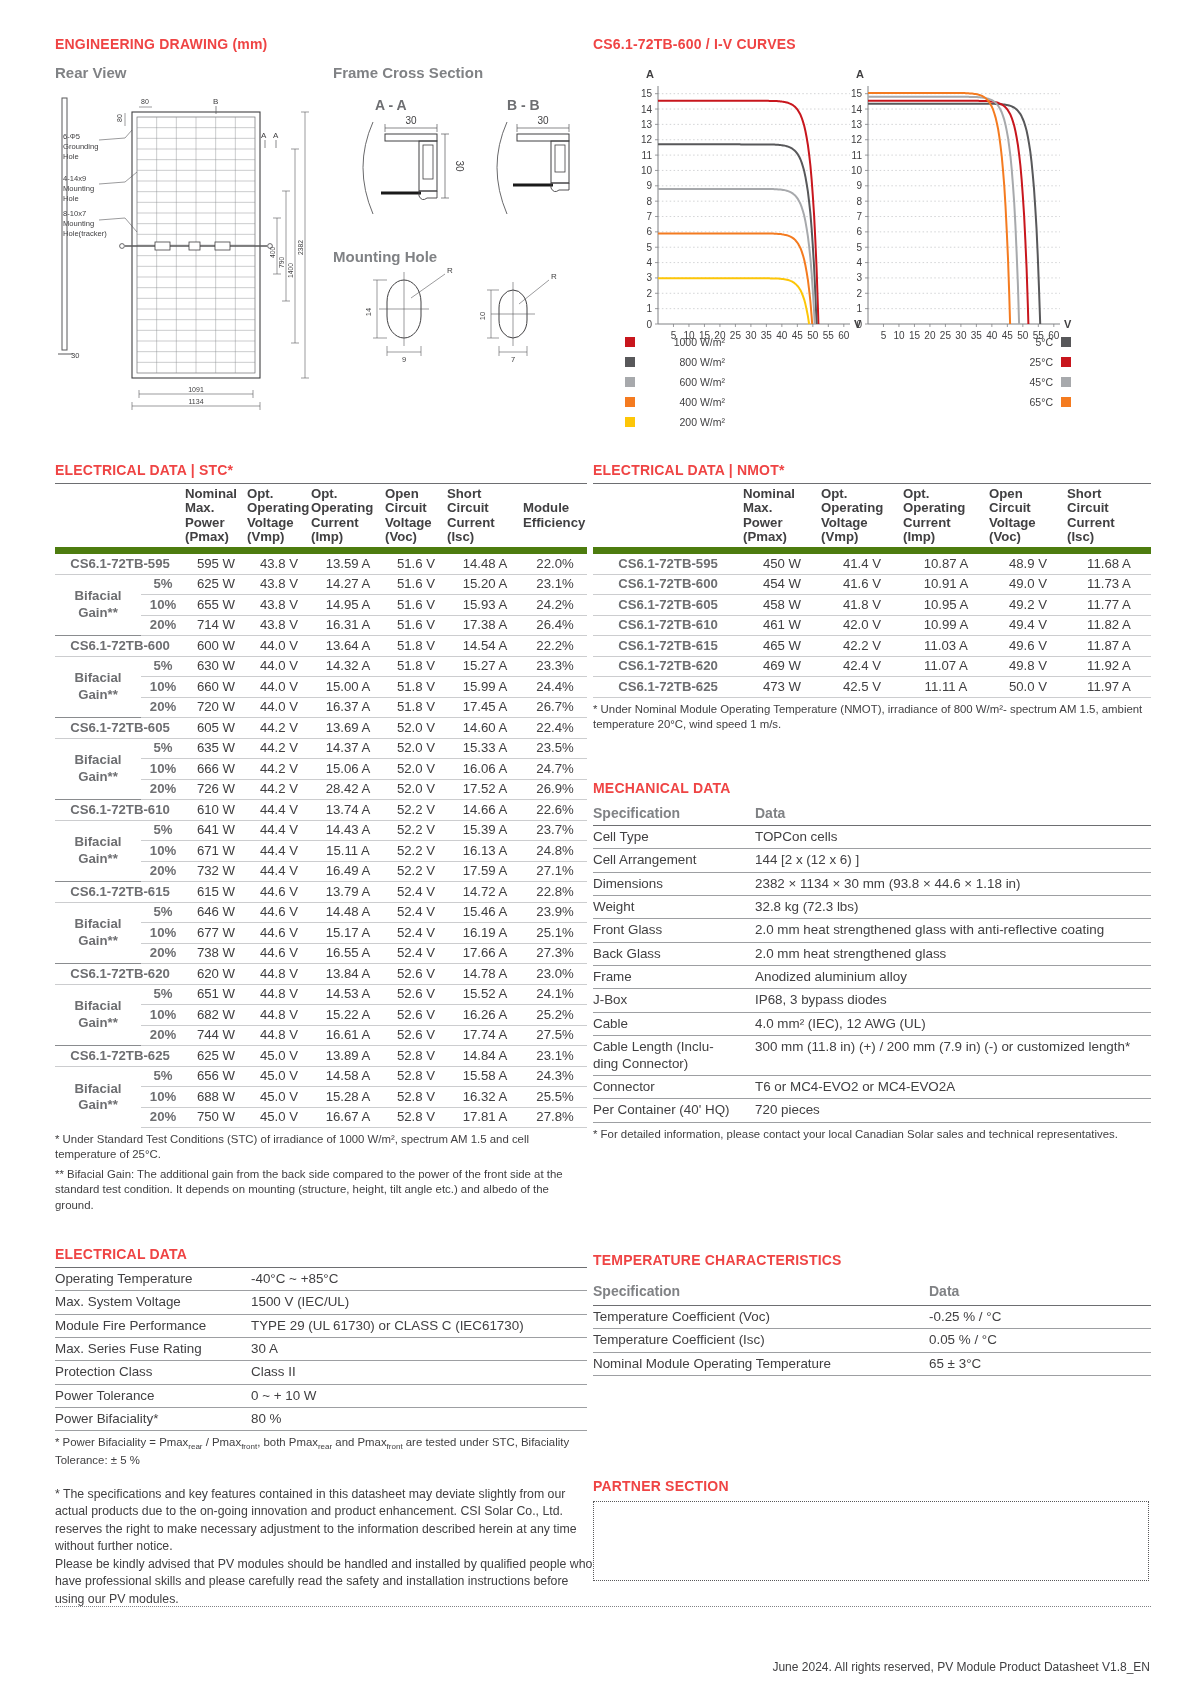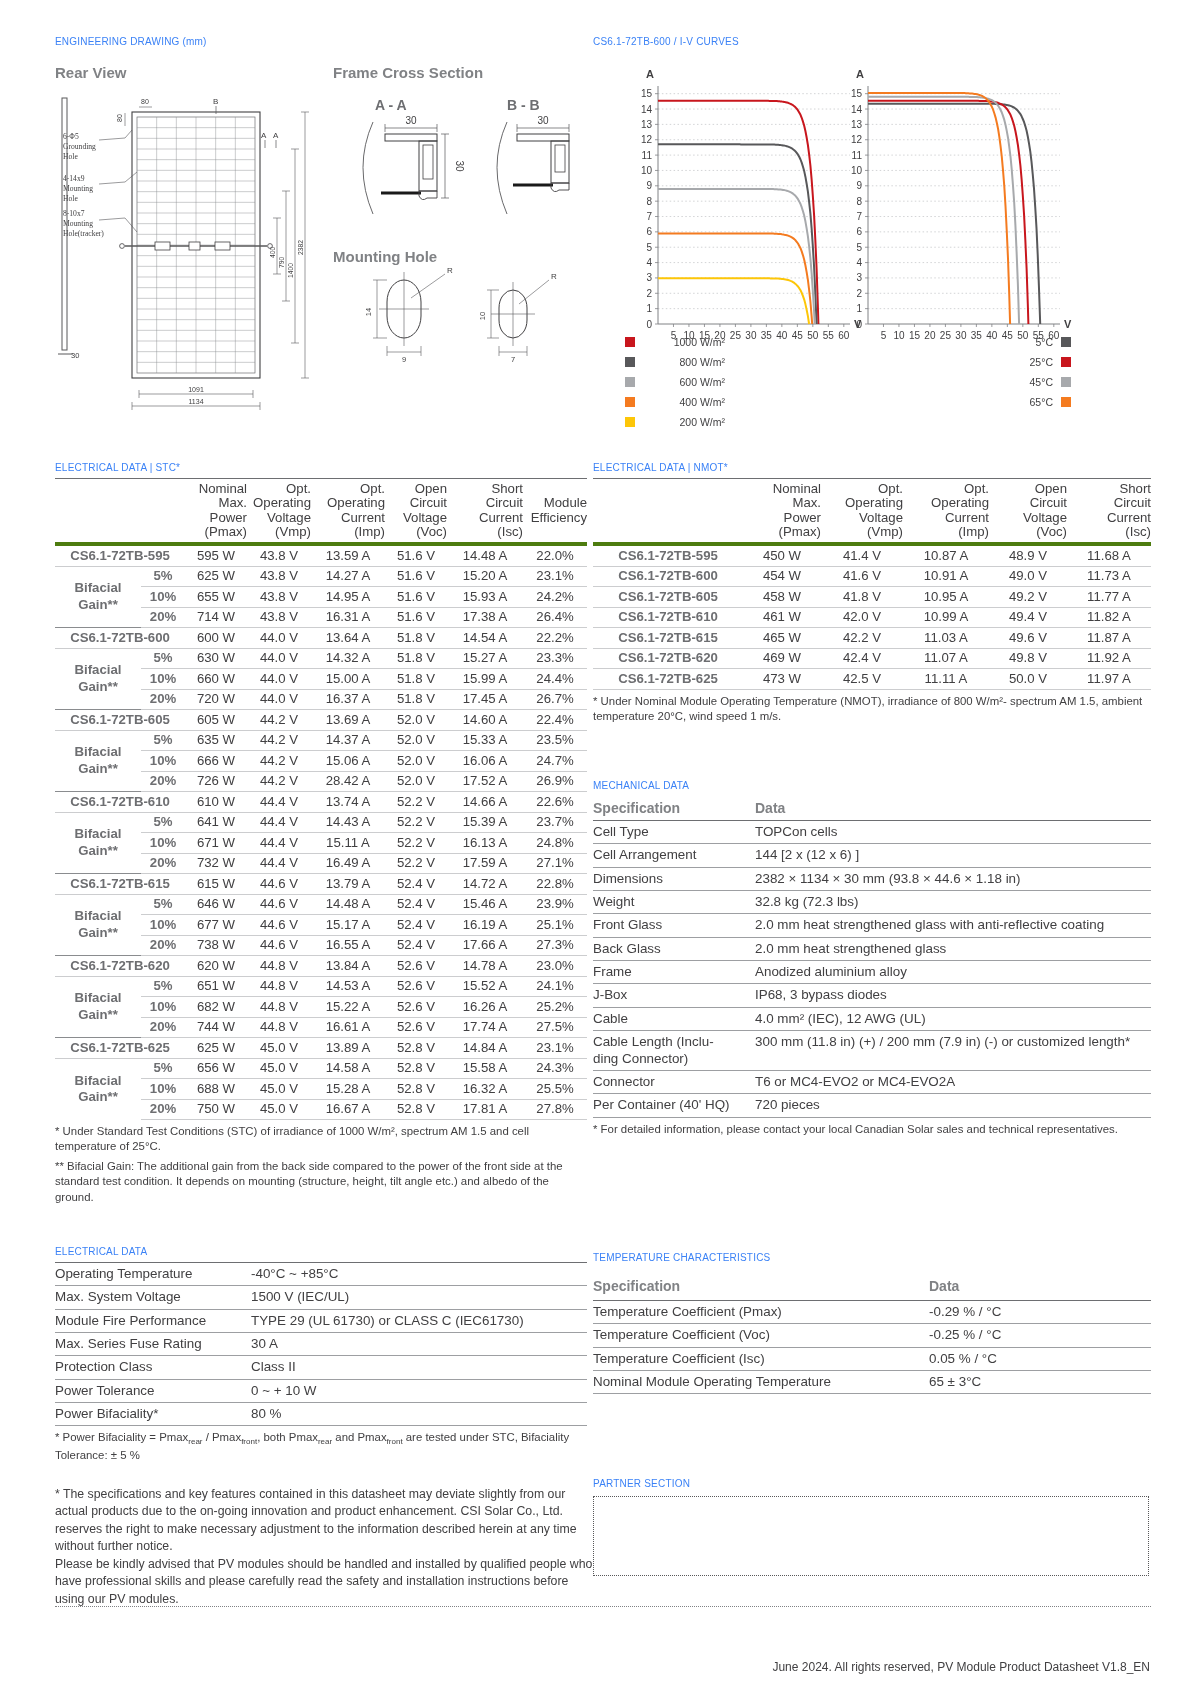--- a/index.html
+++ b/index.html
@@ -1,43 +1,43 @@
 <!DOCTYPE html>
 <html><head>
 <meta charset="utf-8">
 <style>
   html,body{margin:0;padding:0;background:#ffffff;}
   .page{position:relative;width:1200px;height:1697px;background:#fff;
         font-family:"Liberation Sans","DejaVu Sans",sans-serif;color:#414042;overflow:hidden;}
   .abs{position:absolute;}
-  .section-title{font-size:10px;font-weight:normal;color:#3b82f6;letter-spacing:.2px;}
+  .section-title{font-size:14px;font-weight:bold;color:#ef4444;letter-spacing:.2px;}
   .hr-dark{height:0;border-top:1px solid #6d6e71;margin-top:5px;}
   
   table.dtable{border-collapse:collapse;table-layout:fixed;width:100%;font-size:13.2px;color:#414042;}
-  table.dtable th{font-weight:normal;text-align:right;vertical-align:middle;white-space:pre-line;
-                  line-height:1.08;padding:3px 0 3px 0;border-bottom:4px solid #4d7c0f;}
+  table.dtable th{font-weight:bold;text-align:left;vertical-align:middle;white-space:pre-line;
+                  line-height:1.08;padding:3px 0 3px 0;border-bottom:7px solid #4d7c0f;}
   table.dtable td{padding:1.5px 2px;text-align:center;border-bottom:1px solid #cccdcf;line-height:1.25;}
   tr.row-model td{border-top:1px solid #8a8c8f;}
   td.cell-model{font-weight:bold;color:#6d6e71;text-align:left;padding-left:2px;}
   td.cell-glabel{font-weight:bold;color:#6d6e71;text-align:center;border-bottom:none !important;}
   td.cell-pct{font-weight:bold;color:#6d6e71;text-align:right;padding-right:6px;}
   
   table.spec{border-collapse:collapse;table-layout:fixed;width:100%;font-size:13.4px;color:#414042;}
   table.spec td{vertical-align:top;text-align:left;border-bottom:1px solid #9d9fa2;padding:3px 0 3px 0;
                 white-space:pre-line;line-height:1.22;}
   table.spec tr td:first-child{padding-right:6px;}
   .spec-head{font-size:14px;font-weight:bold;color:#808285;}
   .footnote{font-size:11.4px;color:#414042;line-height:1.35;margin-top:4px;}
   .disclaimer{font-size:12.3px;color:#414042;line-height:1.42;}
   sub{font-size:8px;}
   .partner-box{border:1.4px dotted #58585a;height:80px;width:100%;box-sizing:border-box;}
   .dotline{border-top:1.4px dotted #808285;height:0;}
   .footer{font-size:12px;color:#414042;margin-left:29px;}
   svg text{font-family:"Liberation Sans","DejaVu Sans",sans-serif;}
-  .eng-label{position:absolute;font-size:7.6px;line-height:1.3;color:#414042;white-space:pre-line;font-family:Liberation Serif, serif;}
+  .eng-label{position:absolute;font-size:7.6px;line-height:1.3;color:#414042;white-space:pre-line;}
 </style>
 </head>
 <body>
 
 <div class="page">
 
   <div class="abs" style="left:55px;top:36px;width:534px;">
     <div class="section-title">ENGINEERING DRAWING (mm)</div>
 
     <div class="eng-label" style="left:8px;top:96px;">6-Φ5
@@ -934,24 +934,20 @@
           <col style="width:222px">
         </colgroup>
       <thead>
         <tr>
           <td class="spec-head" style="border-bottom:1px solid #6d6e71;padding-bottom:5px;">Specification</td>
           <td class="spec-head" style="border-bottom:1px solid #6d6e71;padding-bottom:5px;">Data</td>
         </tr>
       </thead>
       <tbody id="temp-body">
           <tr>
-            <td>Temperature Coefficient (Pmax)</td>
-            <td>-0.29 % / °C</td>
-          </tr>
-          <tr>
             <td>Temperature Coefficient (Voc)</td>
             <td>-0.25 % / °C</td>
           </tr>
           <tr>
             <td>Temperature Coefficient (Isc)</td>
             <td>0.05 % / °C</td>
           </tr>
           <tr>
             <td>Nominal Module Operating Temperature</td>
             <td>65 ± 3°C</td>

